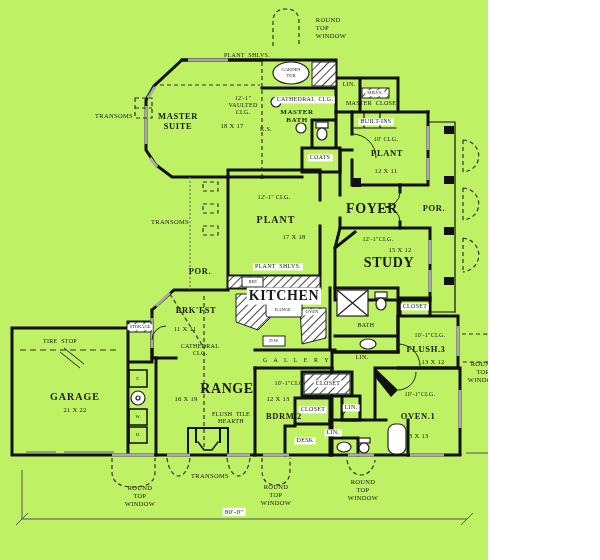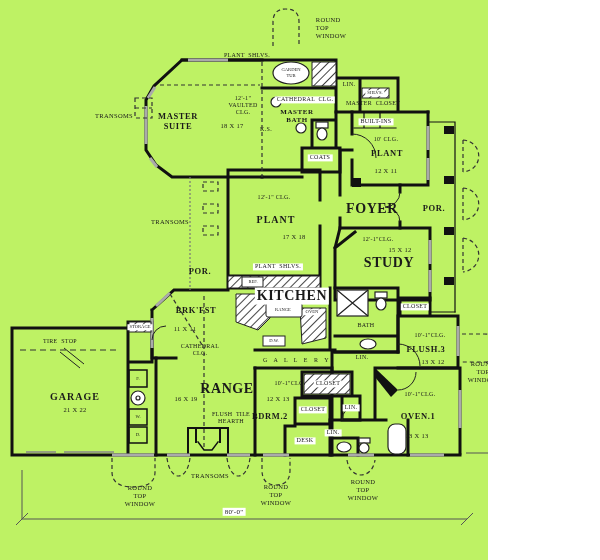--- a/index.html
+++ b/index.html
@@ -220,21 +220,21 @@
 <div class="t tn big" style="left:276px;top:220px">PLANT</div>
 <div class="t" style="left:294px;top:237px">17 X 18</div>
 <div class="t tn med" style="left:372px;top:209px">FOYER</div>
 <div class="t tn" style="left:200px;top:271px">POR.</div>
 <div class="t tn" style="left:434px;top:208px">POR.</div>
 
 <div class="t sm" style="left:378px;top:240px">12'-1"CLG.</div>
 <div class="t" style="left:400px;top:250px">15 X 12</div>
 <div class="t tn med" style="left:389px;top:263px">STUDY</div>
 
-<div class="t tn med chip" style="left:292px;top:296px">KITCHEN</div>
+<div class="t tn med chip" style="left:284px;top:296px">KITCHEN</div>
 <div class="t tiny" style="left:283px;top:310px">RANGE</div>
 <div class="t tiny chip" style="left:312px;top:312px">OVEN</div>
 <div class="t tiny chip" style="left:274px;top:341px">D.W.</div>
 <div class="t sm sp" style="left:297px;top:361px">G A L L E R Y</div>
 
 <div class="t tn" style="left:196px;top:310px">BRK'FST</div>
 <div class="t" style="left:185px;top:329px">11 X 11</div>
 <div class="t sm" style="left:200px;top:350px">CATHEDRAL
 CLG.</div>
 <div class="t tiny chip" style="left:140px;top:327px">STORAGE</div>
@@ -245,21 +245,21 @@
 <div class="t tiny" style="left:138px;top:417px">W.</div>
 <div class="t tiny" style="left:138px;top:435px">D.</div>
 
 <div class="t tn med" style="left:227px;top:389px">RANGE</div>
 <div class="t" style="left:186px;top:399px">16 X 19</div>
 <div class="t sm" style="left:231px;top:418px">FLUSH  TILE
 HEARTH</div>
 
 <div class="t sm" style="left:290px;top:384px">10'-1"CLG.</div>
 <div class="t" style="left:278px;top:399px">12 X 13</div>
-<div class="t tn" style="left:270px;top:416px">BDRM.2</div>
+<div class="t tn" style="left:284px;top:416px">BDRM.2</div>
 <div class="t sm chip" style="left:328px;top:384px">CLOSET</div>
 <div class="t sm chip" style="left:313px;top:410px">CLOSET</div>
 <div class="t sm chip" style="left:415px;top:307px">CLOSET</div>
 <div class="t sm chip" style="left:351px;top:408px">LIN.</div>
 <div class="t sm chip" style="left:305px;top:441px">DESK</div>
 <div class="t sm chip" style="left:333px;top:433px">LIN.</div>
 
 <div class="t sm" style="left:366px;top:326px">BATH</div>
 <div class="t sm" style="left:362px;top:358px">LIN.</div>
 

